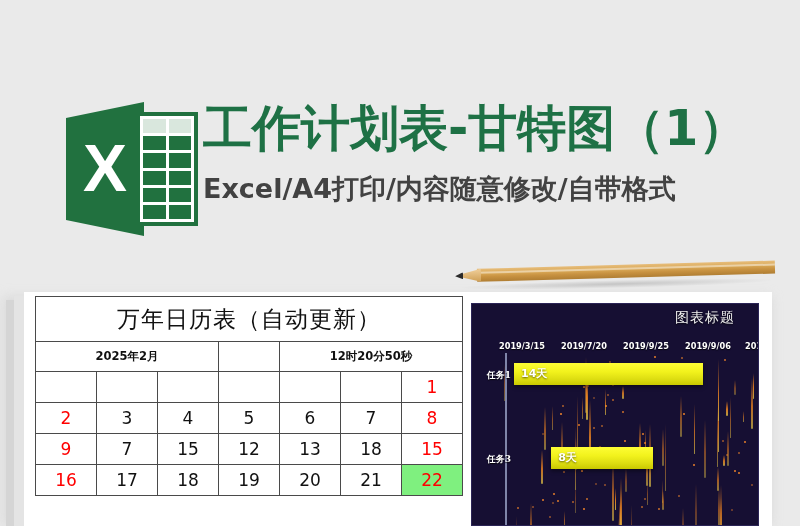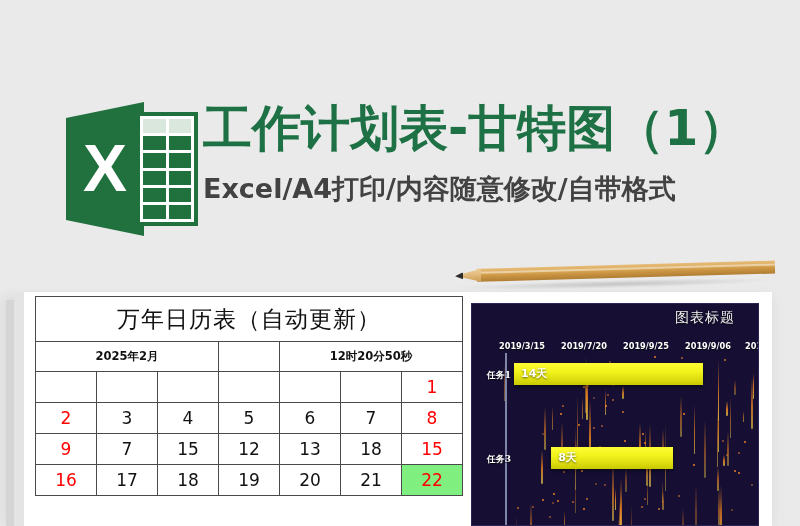--- a/index.html
+++ b/index.html
@@ -383,21 +383,21 @@
 
       <div class="rows" id="rows">
           <div class="row" style="top: 0px;">
             <div class="lbl">任务1</div>
             <div class="bar" style="left: 35px; width: 189px;">
               <span class="bl">14天</span>
             </div>
           </div>
           <div class="row" style="top: 84px;">
             <div class="lbl">任务3</div>
-            <div class="bar" style="left: 72.2px; width: 122px;">
+            <div class="bar" style="left: 72.2px; width: 102px;">
               <span class="bl">8天</span>
             </div>
           </div>
         </div>
     </div>
     <div class="gantt-border"></div>
   </div>
 
 </div>
 

